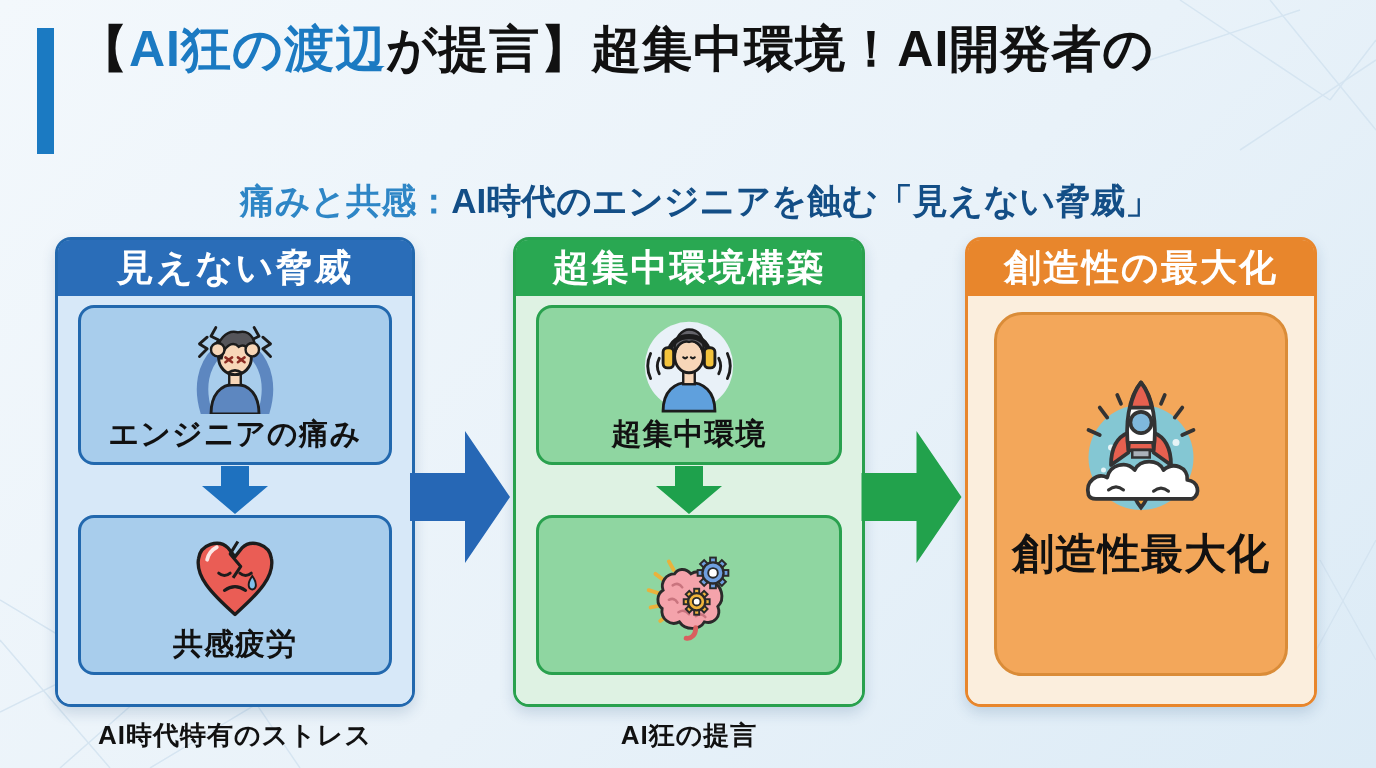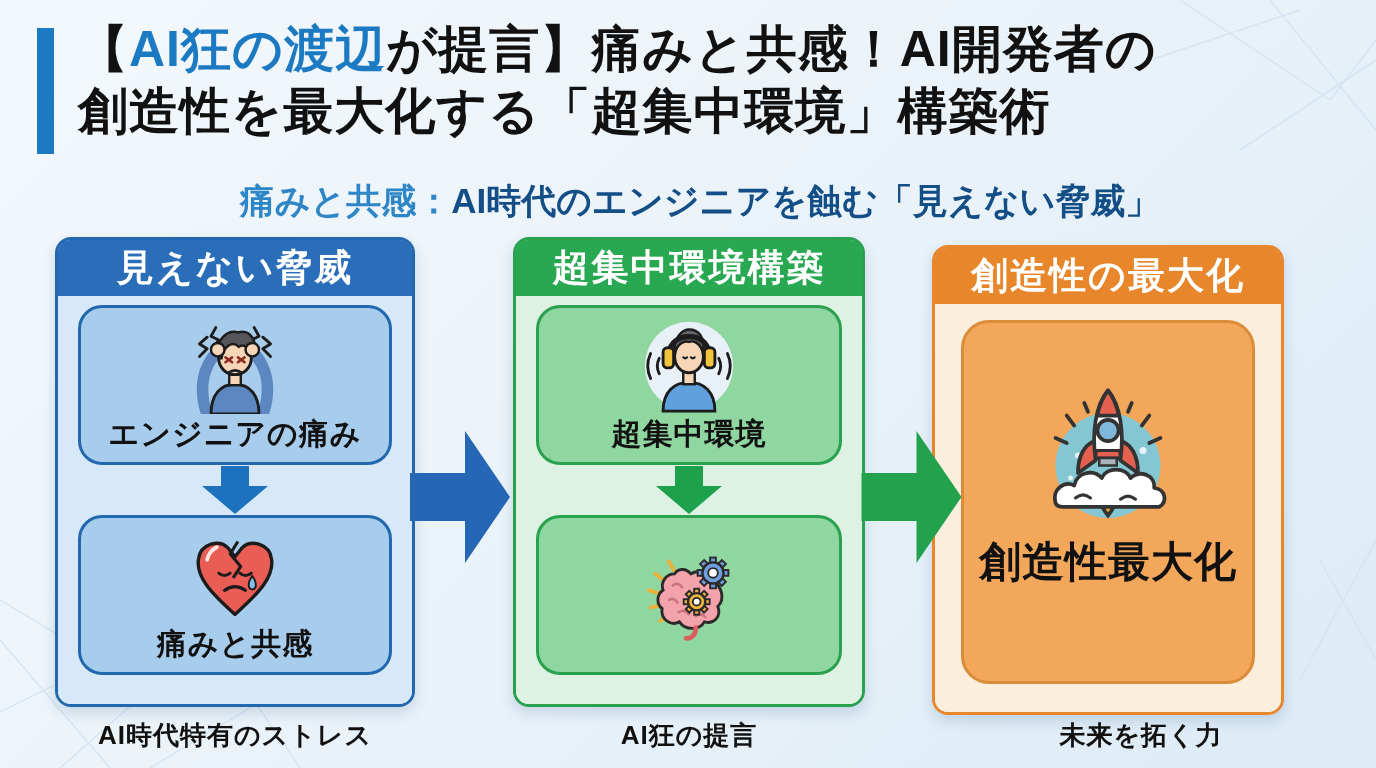--- a/index.html
+++ b/index.html
@@ -43,26 +43,26 @@
     position:absolute;left:0;right:0;top:56px;bottom:0;
     border-radius:0 0 13px 13px;padding:9px 20px 0;box-sizing:border-box;
     display:flex;flex-direction:column;align-items:center;
   }
   .col1{left:55px;width:360px;border-color:var(--col1-border,#2268ae);}
   .col1 .col-header{background:var(--col1-header,#2a6db8);}
   .col1 .col-body{background:var(--col1-body,#d7e8f8);}
   .col2{left:513px;width:352px;border-color:var(--col2-border,#29a14e);}
   .col2 .col-header{background:var(--col2-header,#29a852);}
   .col2 .col-body{background:var(--col2-body,#def2e3);}
-  .col3{left:932px;width:352px;border-color:var(--col3-header,#e8862c);margin-top:8px;}
+  .col3{left:965px;width:352px;border-color:var(--col3-header,#e8862c);}
   .col3 .col-header{background:var(--col3-header,#e8862c);}
   .col3 .col-body{background:var(--col3-body,#fbeedd);padding:16px 26px 28px;}
   
   .card{
-    width:100%;height:160px;box-sizing:border-box;border:3px solid;border-radius:24px;
+    width:100%;height:160px;box-sizing:border-box;border:3px solid;border-radius:16px;
     display:flex;flex-direction:column;align-items:center;justify-content:center;
   }
   .col1 .card{background:var(--col1-card,#a8cdec);border-color:var(--col1-border,#2268ae);}
   .col2 .card{background:var(--col2-card,#8fd6a1);border-color:var(--col2-border,#29a14e);}
   .card-label{font-size:30px;font-weight:800;color:#111;margin-top:-2px;letter-spacing:1px;}
   .icon-wrap{height:100px;display:flex;align-items:center;justify-content:center;}
   .down-arrow{height:48px;margin:1px 0;flex:none;}
   
   .big-card{
     width:100%;height:100%;box-sizing:border-box;border:3px solid var(--col3-border,#da8c38);
@@ -102,22 +102,21 @@
       <line x1="1270" y1="0" x2="1376" y2="130"></line>
         <line x1="1150" y1="60" x2="1300" y2="10"></line>
       <line x1="1330" y1="100" x2="1376" y2="40"></line>
         <line x1="1320" y1="560" x2="1376" y2="660"></line>
       <line x1="1376" y1="540" x2="1300" y2="680"></line>
     </g>
   </svg>
 
   <div class="accent-bar"></div>
   <div class="title">
-    <span>【</span><span class="hl">AI狂の渡辺</span><span>が提言】痛みと共感！AI開発者の</span><br>
-    <span>創造性を最大化する「超集中環境」構築術</span>
+    <span>【</span><span class="hl">AI狂の渡辺</span><span>が提言】超集中環境！AI開発者の</span><br>
   </div>
 
   <div class="subtitle">
     <span class="lead">痛みと共感：</span><span class="rest">AI時代のエンジニアを蝕む「見えない脅威」</span>
   </div>
 
   <div class="column col1">
     <div class="col-header">見えない脅威</div>
     <div class="col-body">
       <div class="card">
@@ -154,21 +153,21 @@
           <svg width="98" height="96" viewBox="0 0 100 100">
             <path d="M50,90 C24,67 9,50 12,32 C14,17 33,11 43,21 L50,30 L57,21 C67,11 86,17 88,32 C91,50 76,67 50,90 Z" fill="#ea5d55" stroke="#1c1c1c" stroke-width="3.5" stroke-linejoin="round"></path>
             <path d="M53,14 L45,27 L56,40 L48,52" fill="none" stroke="#1c1c1c" stroke-width="3.2" stroke-linejoin="round"></path>
             <path d="M21,33 Q23,24 31,20" fill="none" stroke="#ffffff" stroke-width="4" stroke-linecap="round" opacity="0.85"></path>
             <path d="M33,47 Q39,52 45,47" fill="none" stroke="#1c1c1c" stroke-width="3" stroke-linecap="round"></path>
             <path d="M55,47 Q61,52 67,47" fill="none" stroke="#1c1c1c" stroke-width="3" stroke-linecap="round"></path>
             <path d="M39,65 Q50,57 61,65" fill="none" stroke="#1c1c1c" stroke-width="3.2" stroke-linecap="round"></path>
             <path d="M68,50 C73,57 73,63 68,64 C63,63 63,57 68,50 Z" fill="#7fc0ea" stroke="#1c1c1c" stroke-width="2"></path>
           </svg>
         </div>
-        <div class="card-label">痛みと共感</div>
+        <div class="card-label">共感疲労</div>
       </div>
     </div>
   </div>
 
   <div class="column col2">
     <div class="col-header">超集中環境構築</div>
     <div class="col-body">
       <div class="card">
         <div class="icon-wrap">
           <svg width="110" height="96" viewBox="0 0 110 100">
@@ -281,15 +280,14 @@
 
   <svg class="big-arrow blue" width="100" height="132" viewBox="0 0 100 132">
     <polygon points="0,42 55,42 55,0 100,66 55,132 55,90 0,90" fill="var(--arrow-blue,#2667b5)"></polygon>
   </svg>
   <svg class="big-arrow green" width="101" height="132" viewBox="0 0 100 132">
     <polygon points="0,42 55,42 55,0 100,66 55,132 55,90 0,90" fill="var(--arrow-green,#22a24c)"></polygon>
   </svg>
 
   <div class="caption c1">AI時代特有のストレス</div>
   <div class="caption c2">AI狂の提言</div>
-  <div class="caption c3">未来を拓く力</div>
 
 </div>
 
 </body></html>

